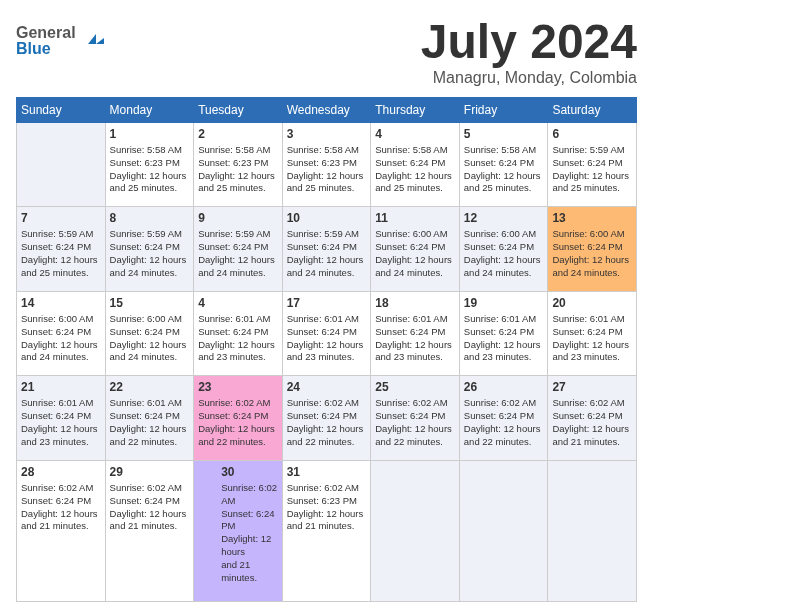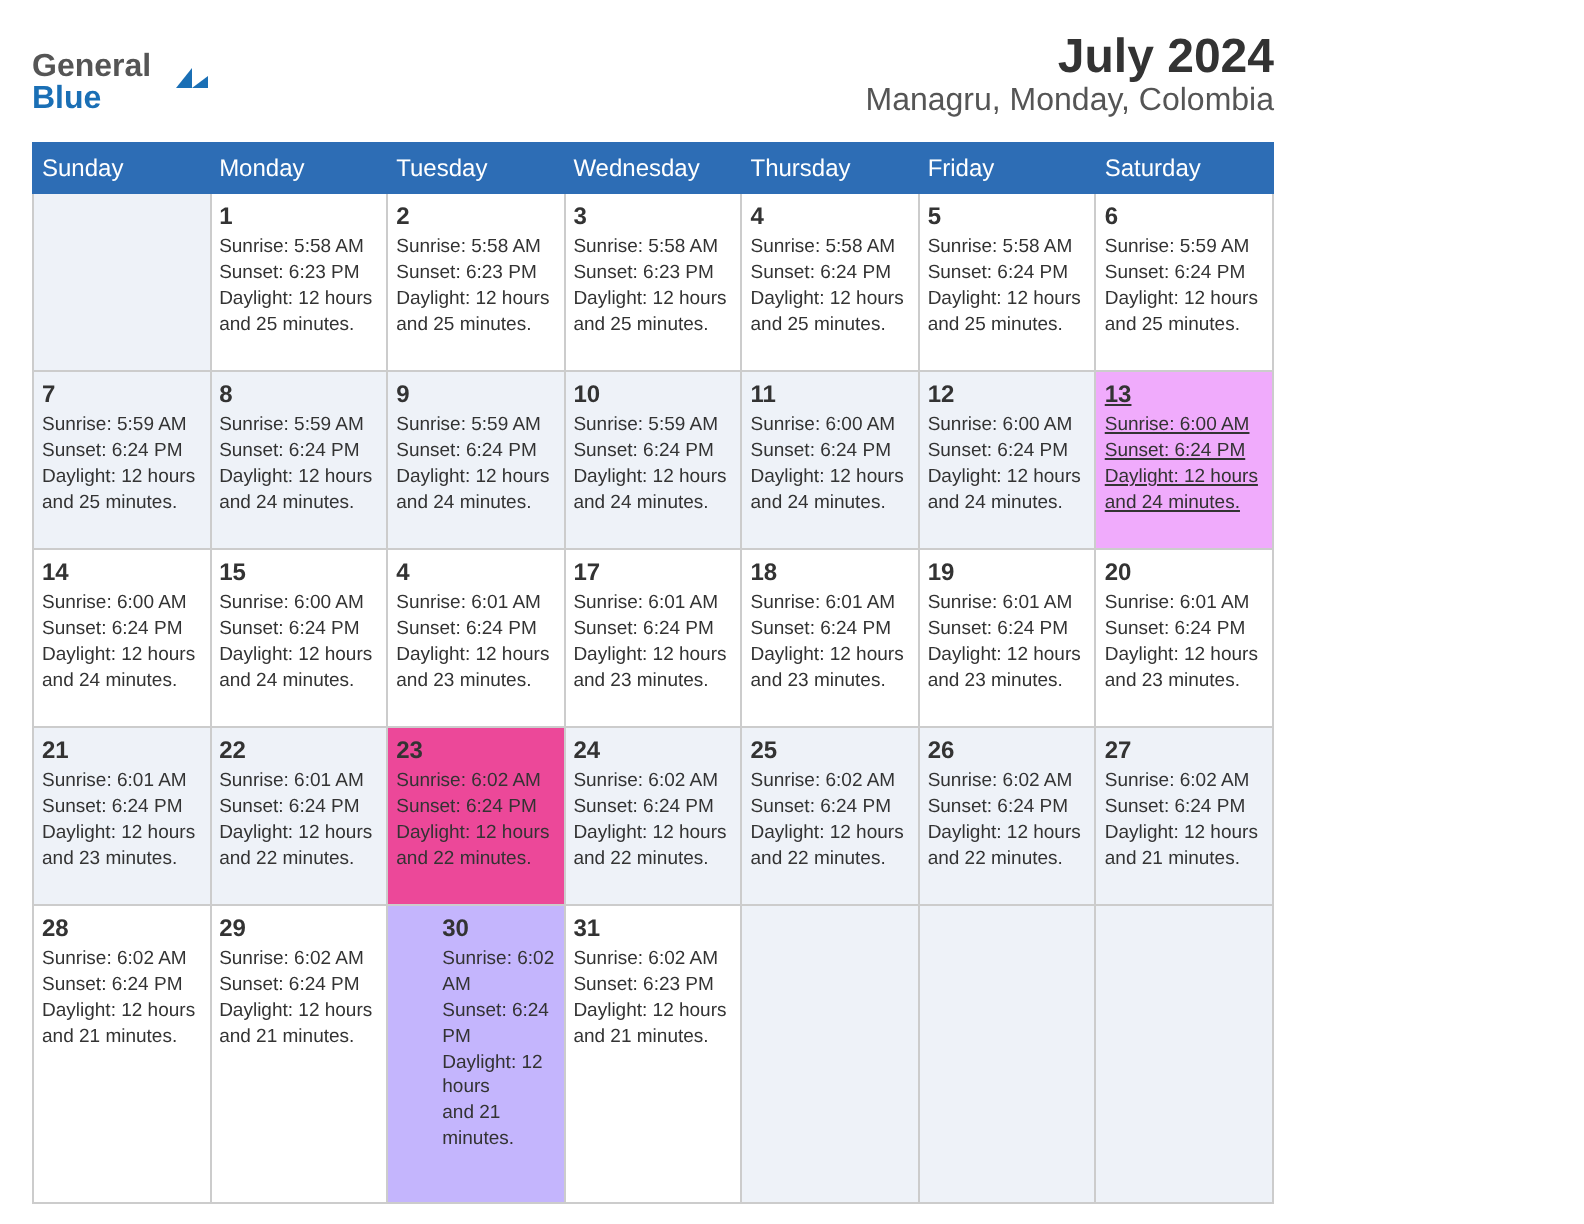--- a/index.html
+++ b/index.html
@@ -33,21 +33,21 @@
       font-weight: bold;
       color: #333;
       display: flex;
       align-items: center;
       gap: 2px;
     }
     .title-section {
       text-align: right;
     }
     .month-title {
-      font-size: 24px;
+      font-size: 48px;
       font-weight: bold;
       color: #333;
       line-height: 1.1;
     }
     .location {
       font-size: 16px;
       color: #555;
     }
     .calendar {
       flex: 1;
@@ -204,21 +204,21 @@
             <div>Daylight: 12 hours</div>
             <div>and 24 minutes.</div>
           </td>
           <td style="background-color: rgb(238, 242, 248);">
             <span class="day-num">12</span>
             <div>Sunrise: 6:00 AM</div>
             <div>Sunset: 6:24 PM</div>
             <div>Daylight: 12 hours</div>
             <div>and 24 minutes.</div>
           </td>
-          <td style="background-color: #f0abfc; text-decoration: underline;">
+          <td style="background-color: #fdba74;">
             <span class="day-num">13</span>
             <div>Sunrise: 6:00 AM</div>
             <div>Sunset: 6:24 PM</div>
             <div>Daylight: 12 hours</div>
             <div>and 24 minutes.</div>
           </td>
         </tr>
         <tr>
           <td style="background-color: rgb(255, 255, 255);">
             <span class="day-num">14</span>
@@ -278,21 +278,21 @@
             <div>Daylight: 12 hours</div>
             <div>and 23 minutes.</div>
           </td>
           <td style="background-color: rgb(238, 242, 248);">
             <span class="day-num">22</span>
             <div>Sunrise: 6:01 AM</div>
             <div>Sunset: 6:24 PM</div>
             <div>Daylight: 12 hours</div>
             <div>and 22 minutes.</div>
           </td>
-          <td style="background-color: #ec4899;">
+          <td style="background-color: #f9a8d4;">
             <span class="day-num">23</span>
             <div>Sunrise: 6:02 AM</div>
             <div>Sunset: 6:24 PM</div>
             <div>Daylight: 12 hours</div>
             <div>and 22 minutes.</div>
           </td>
           <td style="background-color: rgb(238, 242, 248);">
             <span class="day-num">24</span>
             <div>Sunrise: 6:02 AM</div>
             <div>Sunset: 6:24 PM</div>

